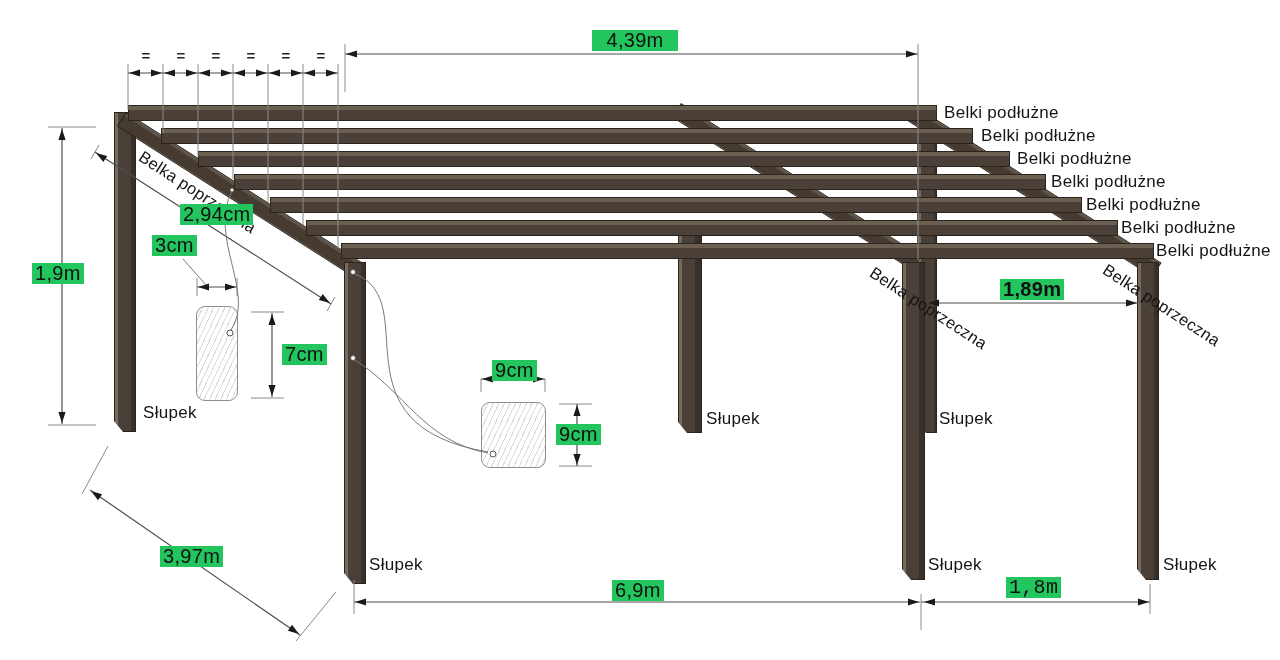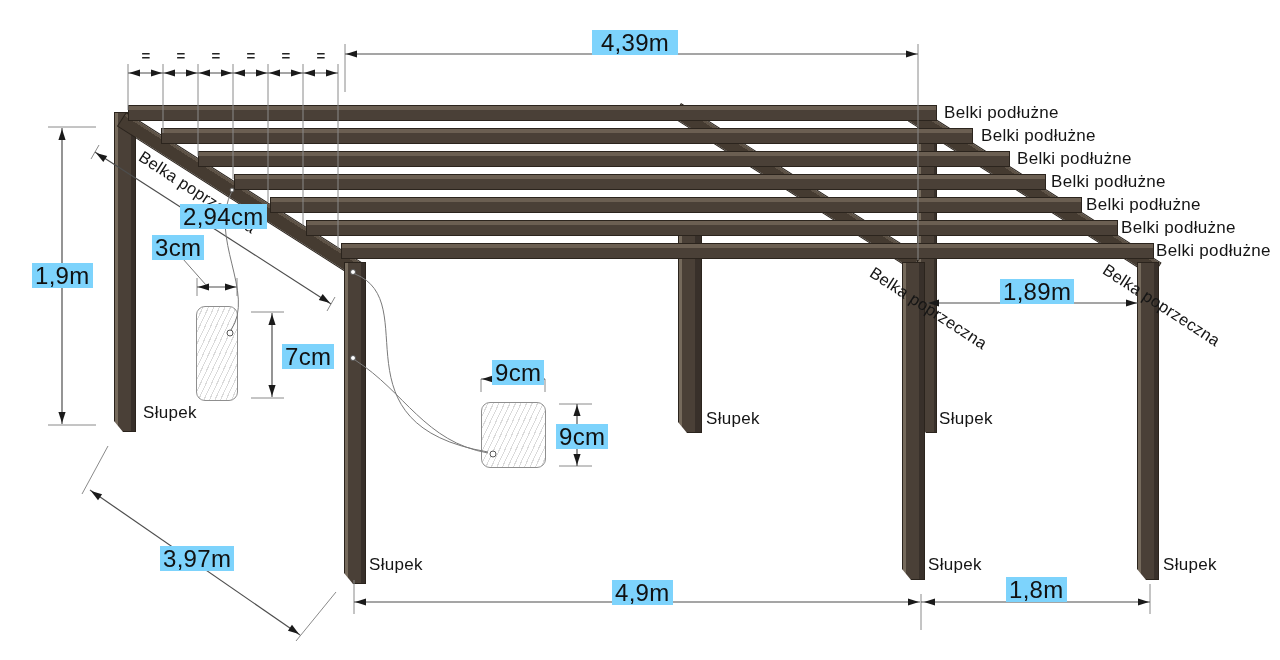--- a/index.html
+++ b/index.html
@@ -15,22 +15,22 @@
   .post{position:absolute;box-sizing:border-box;
         background:linear-gradient(90deg,#756a5c 0,#756a5c 3px,#4a4037 3px,#4a4037 16px,#38302a 16px);
         border:1px solid #2b241d;
         clip-path:polygon(0 0,100% 0,100% 100%,9px 100%,0 calc(100% - 11px));}
   .zback{z-index:1}.zfront{z-index:4}
   
   .section{position:absolute;box-sizing:border-box;z-index:5;border:1.3px solid #8f8f8f;border-radius:9px;
         background:repeating-linear-gradient(115deg,rgba(110,110,110,.25) 0,rgba(110,110,110,.25) 1px,rgba(255,255,255,0) 1px,rgba(255,255,255,0) 5px);}
   
   .lbl{position:absolute;color:#151515;font-size:17px;line-height:1.05;white-space:nowrap;z-index:11;letter-spacing:.3px;}
-  .dim{position:absolute;color:#111;font-size:24px;line-height:1.05;white-space:nowrap;z-index:11;
-       background:#7dd3fc;padding:0 3px;letter-spacing:.3px;}
+  .dim{position:absolute;color:#111;font-size:20px;line-height:1.05;white-space:nowrap;z-index:11;
+       background:#22c55e;padding:0 3px;letter-spacing:.3px;}
   .ctr{text-align:center;}
   .rot{transform-origin:0 0;transform:rotate(33deg);font-size:16.5px;}
   .eq{position:absolute;font-size:15px;font-weight:700;color:#222;z-index:11;width:14px;text-align:center;}
   svg.overlay{position:absolute;left:0;top:0;z-index:10;pointer-events:none;}
   svg .dl{stroke:#4d4d4d;stroke-width:1.2;fill:none;}
   svg .ext{stroke:#8a8a8a;stroke-width:1;fill:none;}
   svg .ldr{stroke:#7a7a7a;stroke-width:1;fill:none;}
   svg .pin{fill:#fff;stroke:#555;stroke-width:1;}
   svg .ah{fill:#1a1a1a;}
 </style>
@@ -207,22 +207,22 @@
   <span class="eq" style="left:139px;top:47px;">=</span>
   <span class="eq" style="left:174px;top:47px;">=</span>
   <span class="eq" style="left:209px;top:47px;">=</span>
   <span class="eq" style="left:244px;top:47px;">=</span>
   <span class="eq" style="left:279px;top:47px;">=</span>
   <span class="eq" style="left:314px;top:47px;">=</span>
 
   <span class="dim ctr" style="left:592px;top:30px;width:80px;">4,39m</span>
   <span class="dim" style="left:32px;top:263px;">1,9m</span>
   <span class="dim" style="left:160px;top:546px;">3,97m</span>
-  <span class="dim" style="left:612px;top:580px;">4,9m</span>
-  <span class="dim" style="left:1006px;top:577px;">1,8m</span>
-  <span class="dim" style="left:1000px;top:279px;">1,89m</span>
+  <span class="dim" style="left:612px;top:580px;">6,9m</span>
+  <span class="dim" style="left:1006px;top:577px;font-family:Liberation Mono, monospace;">1,8m</span>
+  <span class="dim" style="left:1000px;top:279px;font-weight:bold;">1,89m</span>
   <span class="dim" style="left:180px;top:204px;">2,94cm</span>
   <span class="dim" style="left:152px;top:235px;">3cm</span>
   <span class="dim" style="left:282px;top:344px;">7cm</span>
   <span class="dim" style="left:492px;top:360px;">9cm</span>
   <span class="dim" style="left:556px;top:424px;">9cm</span>
 
 </div>
 
 </body></html>

